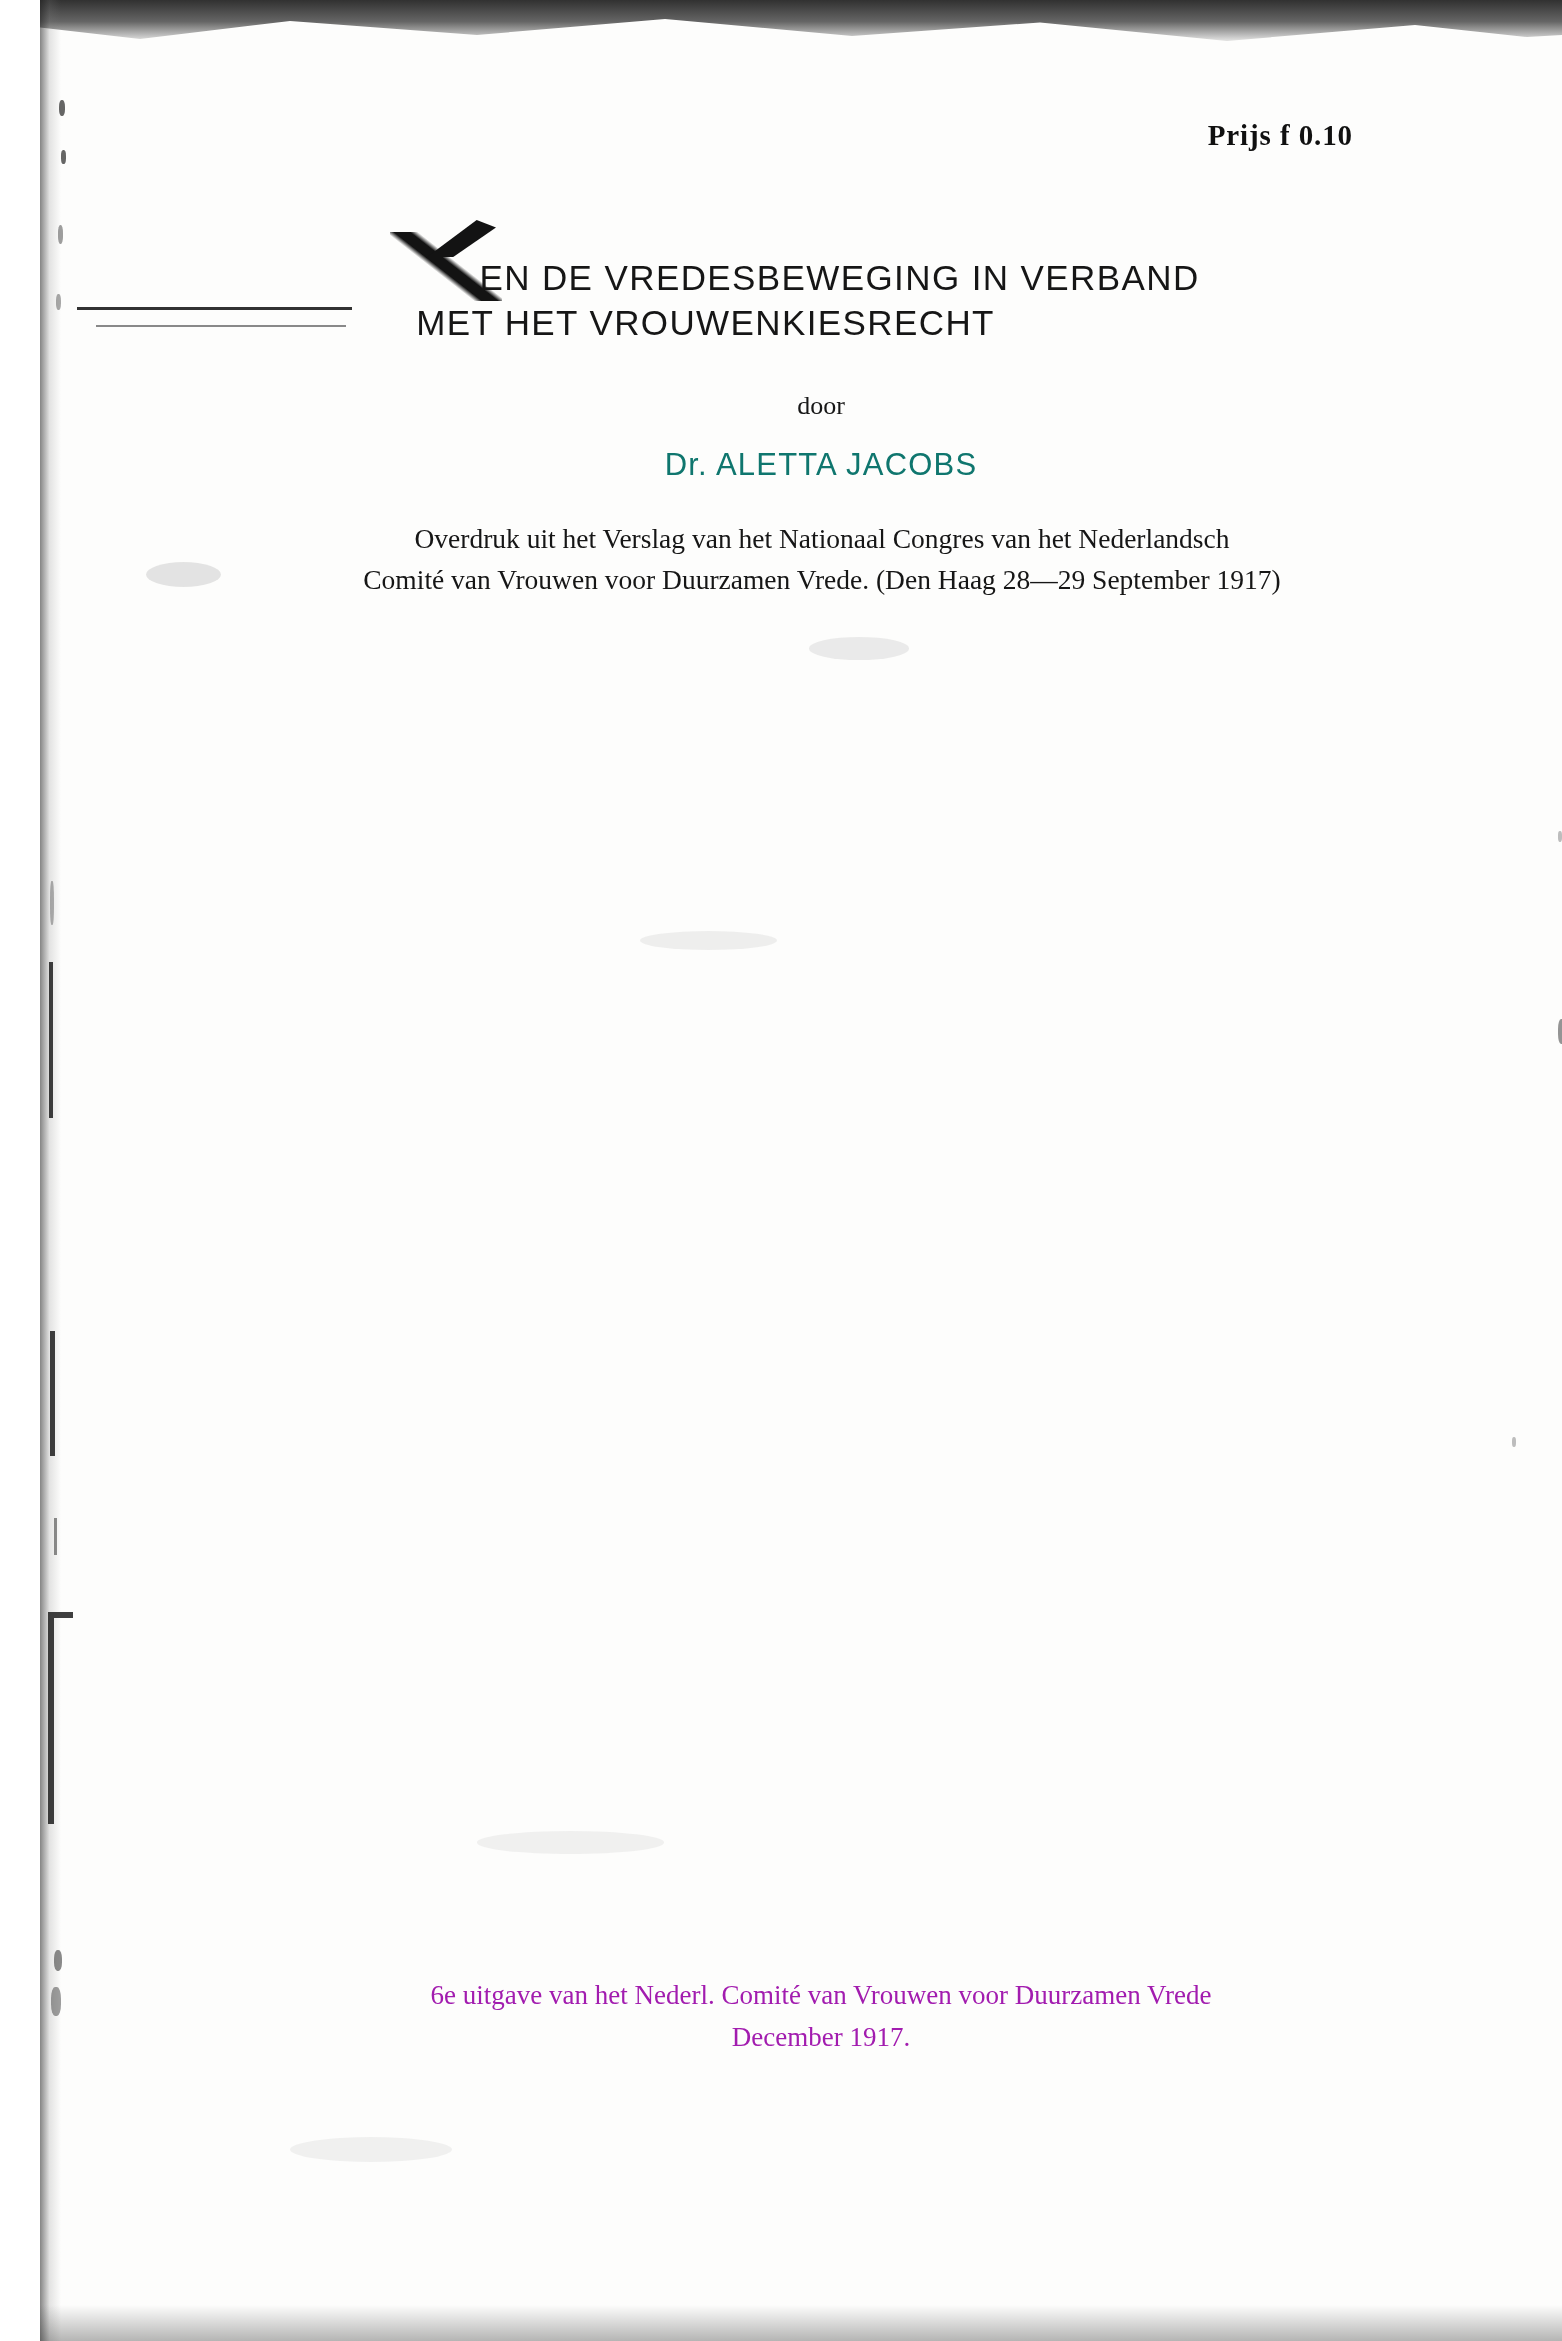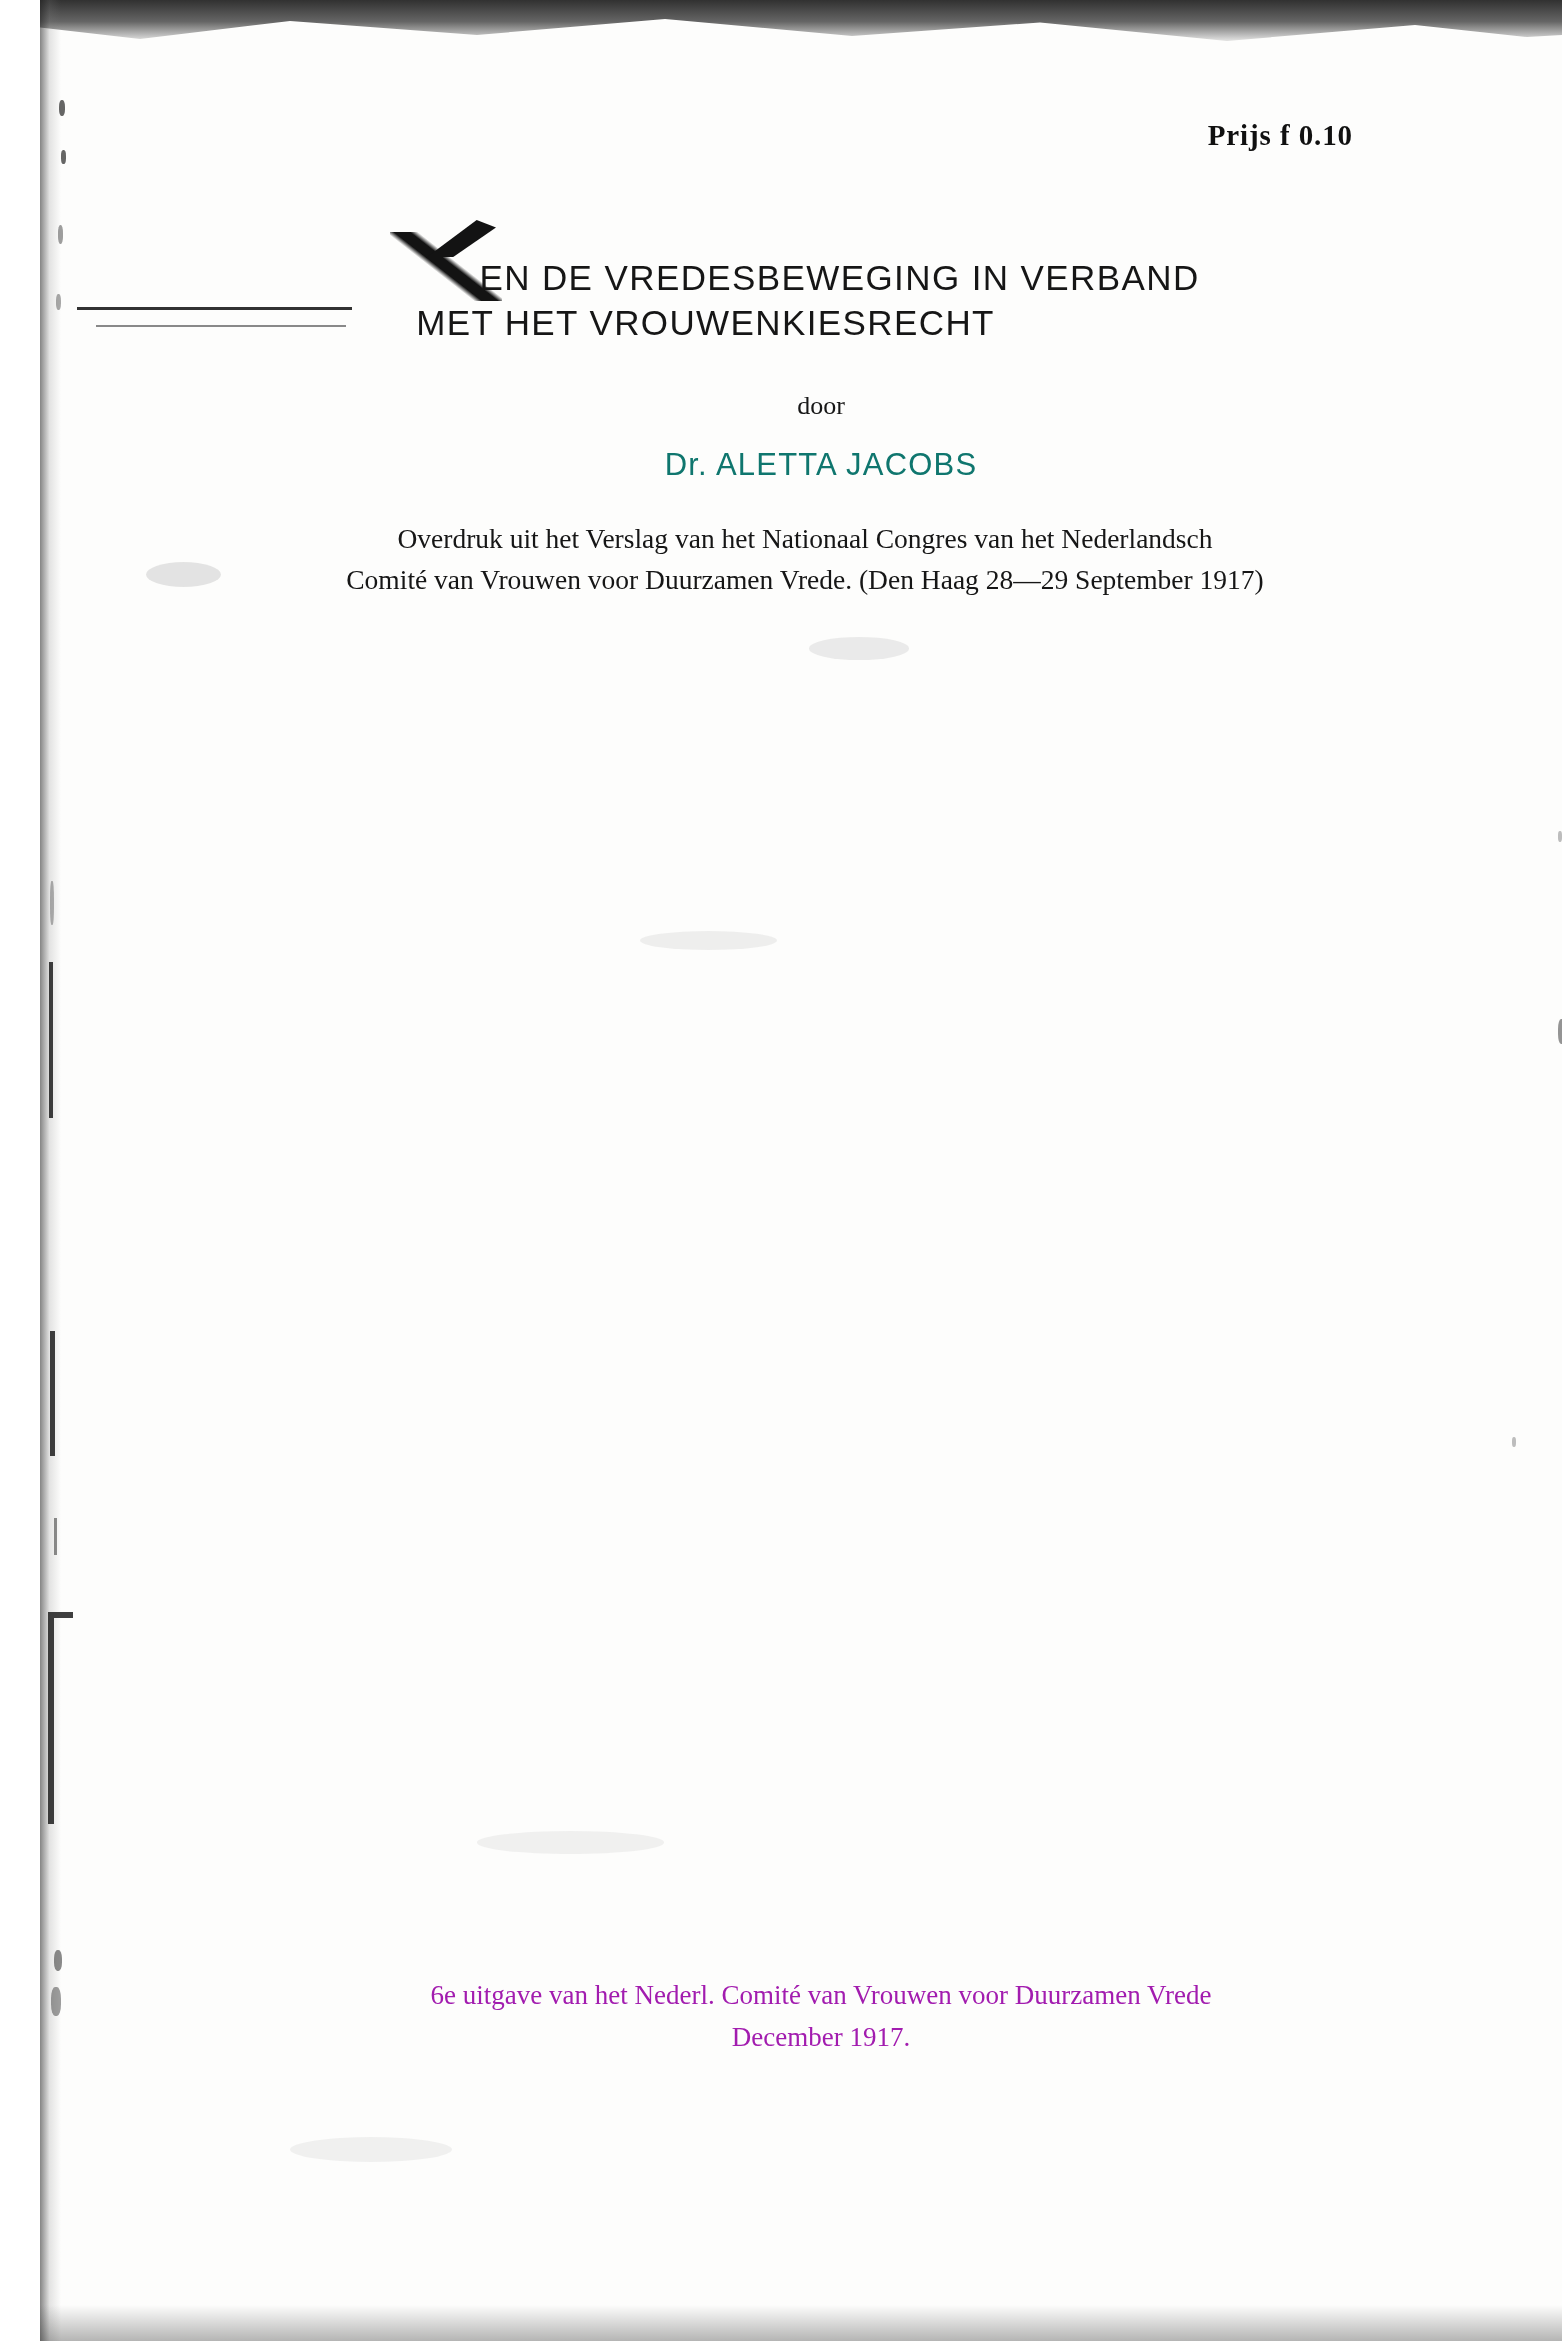--- a/index.html
+++ b/index.html
@@ -113,21 +113,21 @@
     text-align: center;
     font-family: "Liberation Sans", sans-serif;
     font-size: 31px;
     letter-spacing: 1.2px;
     color: #0f766e;
   }
 
   .reprint-note {
     position: absolute;
     top: 519px;
-    left: 131px;
+    left: 148px;
     width: 1268px;
     text-align: center;
     font-family: "Liberation Serif", serif;
     font-size: 27.5px;
     line-height: 1.48;
     color: #161616;
   }
   .reprint-note .ln {
     white-space: nowrap;
   }

